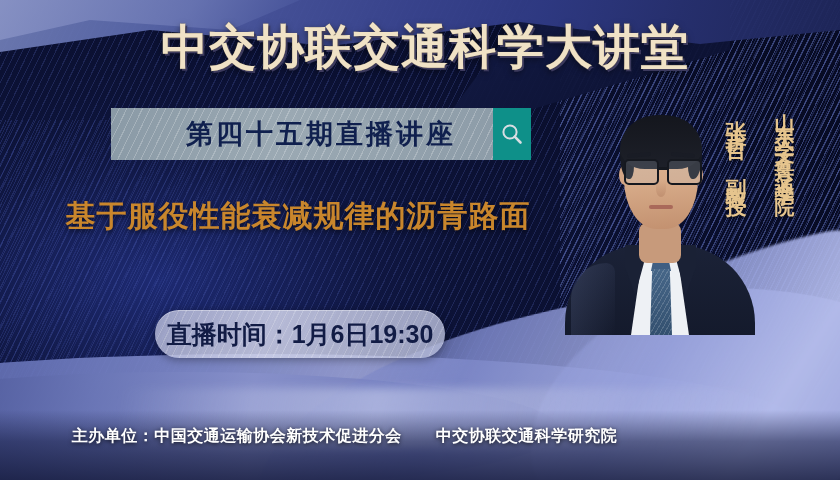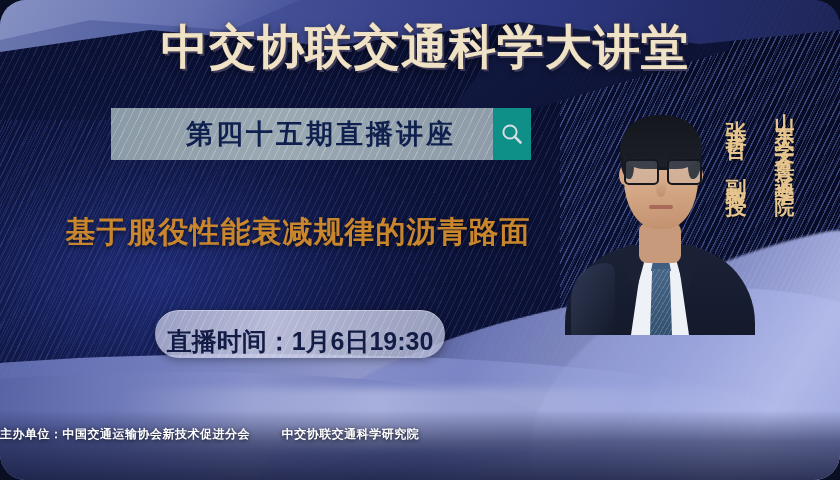--- a/index.html
+++ b/index.html
@@ -7,21 +7,20 @@
     padding: 0;
     background: #0a0e22;
   }
   #poster {
     position: relative;
     width: 840px;
     height: 480px;
     overflow: hidden;
     font-family: "Liberation Sans", "DejaVu Sans", sans-serif;
     background: #000000;
-    border-radius: 26px;
   }
 
   
   .bg-base {
     position: absolute;
     inset: 0;
     background:
       radial-gradient(ellipse 700px 420px at 18% 58%, #131c4e 0%, #0c1236 45%, #070b24 100%),
       linear-gradient(160deg, #1b2456 0%, #0d1336 40%, #080d28 100%);
   }
@@ -215,34 +214,34 @@
     left: 18px; top: 196px;
     width: 560px;
     text-align: center;
     font-size: 30px;
     line-height: 40px;
     font-weight: 700;
     letter-spacing: 1px;
     color: #c9862c;
     text-shadow: 0 2px 5px rgba(0,0,0,0.6);
   }
-  .headline div { white-space: nowrap; margin-top: 16px; }
+  .headline div { white-space: nowrap; }
 
   
   .time-pill {
     position: absolute;
     left: 155px; top: 310px;
     width: 290px; height: 48px;
     border-radius: 24px;
     background-image:
       repeating-linear-gradient(116deg, rgba(255,255,255,0.18) 0px, rgba(255,255,255,0.18) 1px, rgba(255,255,255,0) 1px, rgba(255,255,255,0) 7px),
       linear-gradient(105deg, rgba(186,190,219,0.80) 0%, rgba(205,208,232,0.88) 40%, rgba(180,186,216,0.82) 100%);
     box-shadow: 0 2px 9px rgba(0,0,0,0.35), inset 0 1px 0 rgba(255,255,255,0.35);
     display: flex;
-    align-items: flex-end;
+    align-items: center;
     justify-content: center;
   }
   .time-pill-text {
     font-size: 25px;
     font-weight: 600;
     letter-spacing: 0px;
     color: #121c45;
     white-space: nowrap;
   }
 
@@ -416,22 +415,22 @@
     width: 24px; height: 4px;
     background: #a9695a;
     border-radius: 3px;
   }
 
   
   .footer {
     position: absolute;
     left: 0; top: 426px;
     width: 689px;
-    text-align: left;
-    font-size: 12px;
+    text-align: center;
+    font-size: 16px;
     font-weight: 700;
     letter-spacing: 0.5px;
     color: #ffffff;
     text-shadow: 0 1px 4px rgba(0,0,0,0.75);
     white-space: nowrap;
   }
   .footer .gap { display: inline-block; width: 24px; }
 </style>
 </head>
 <body>

